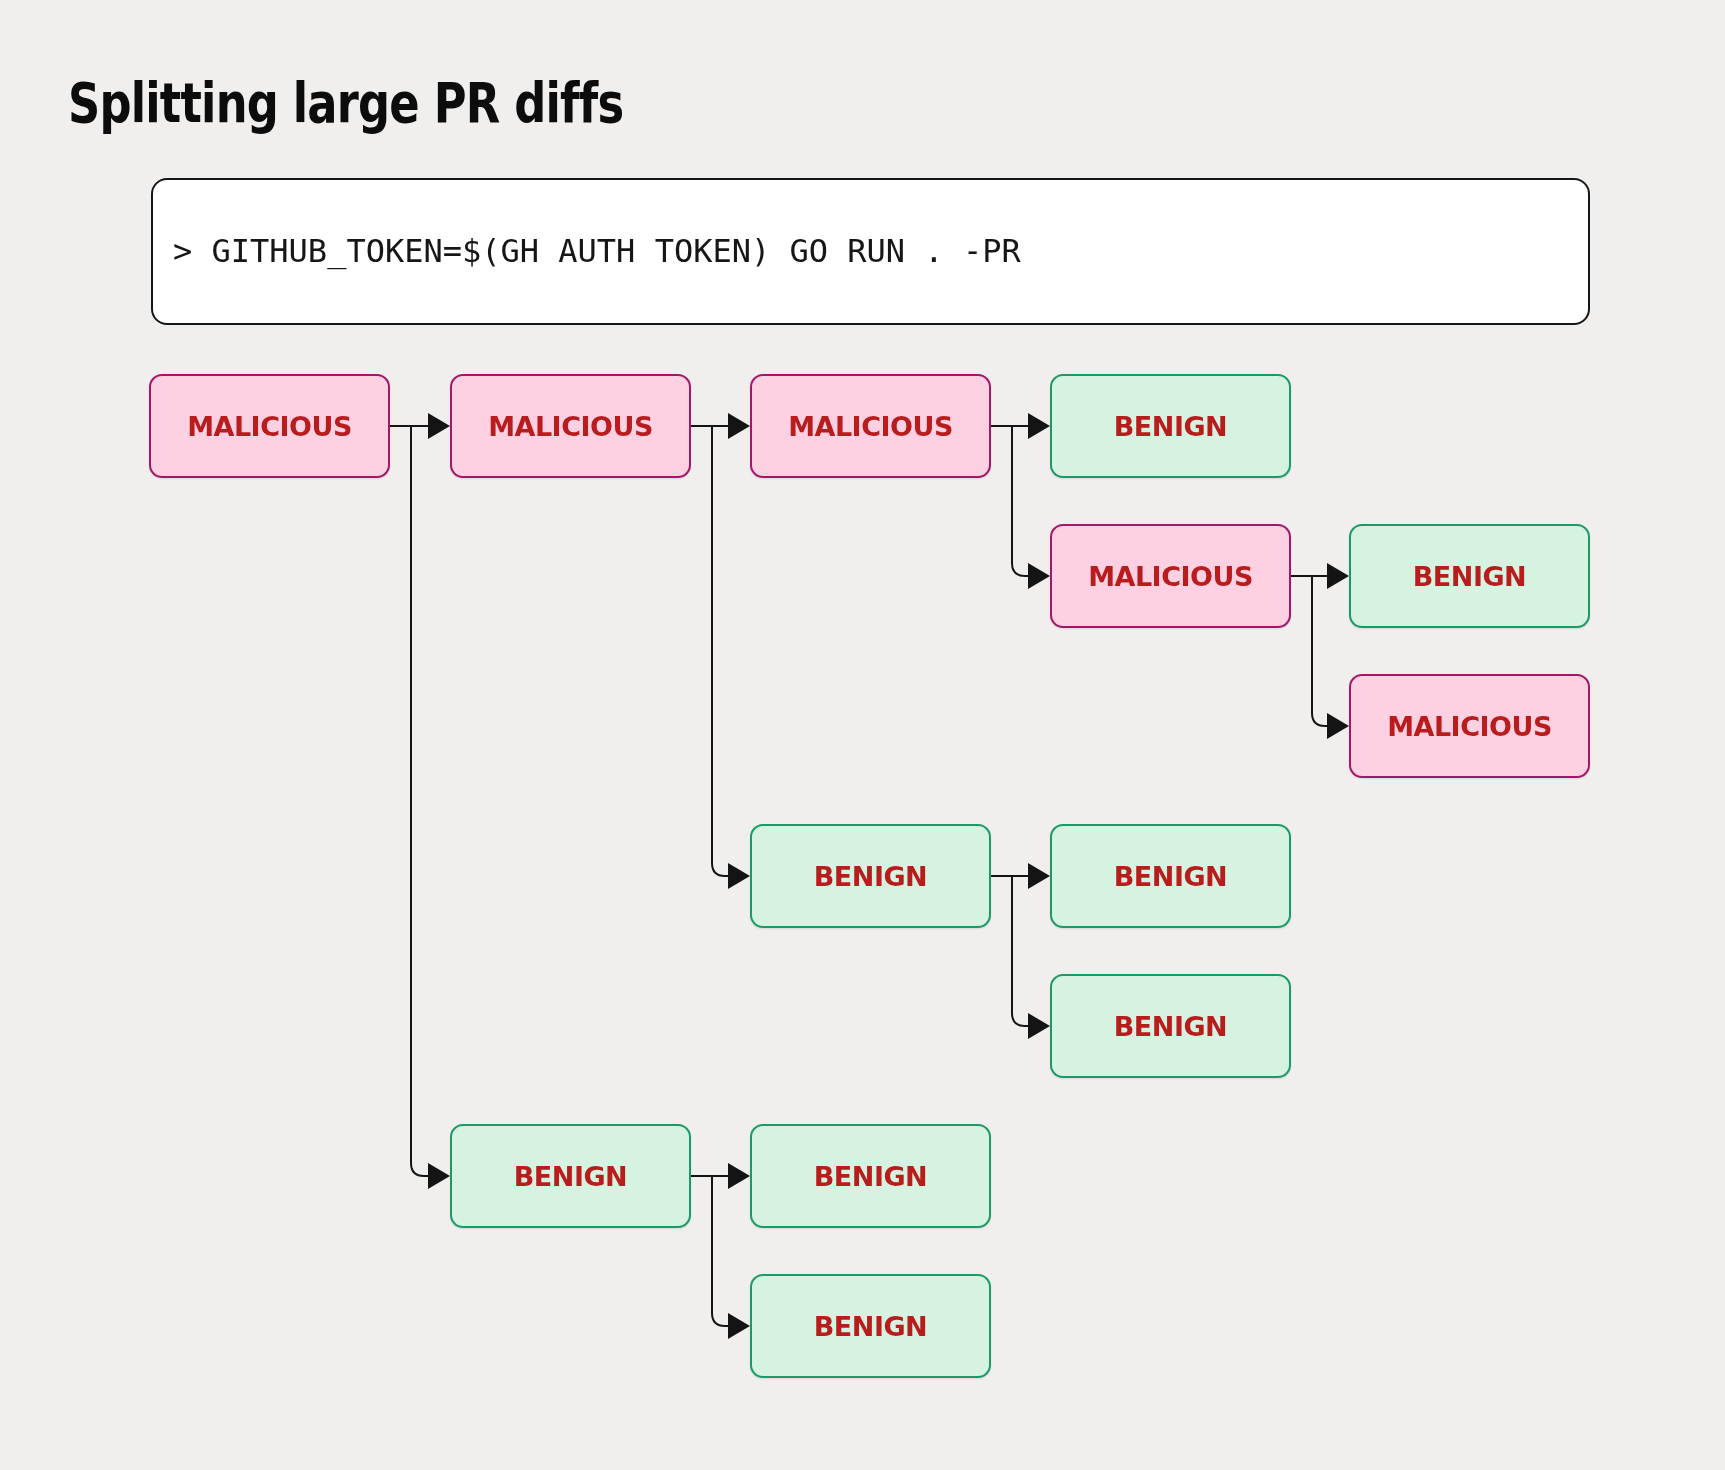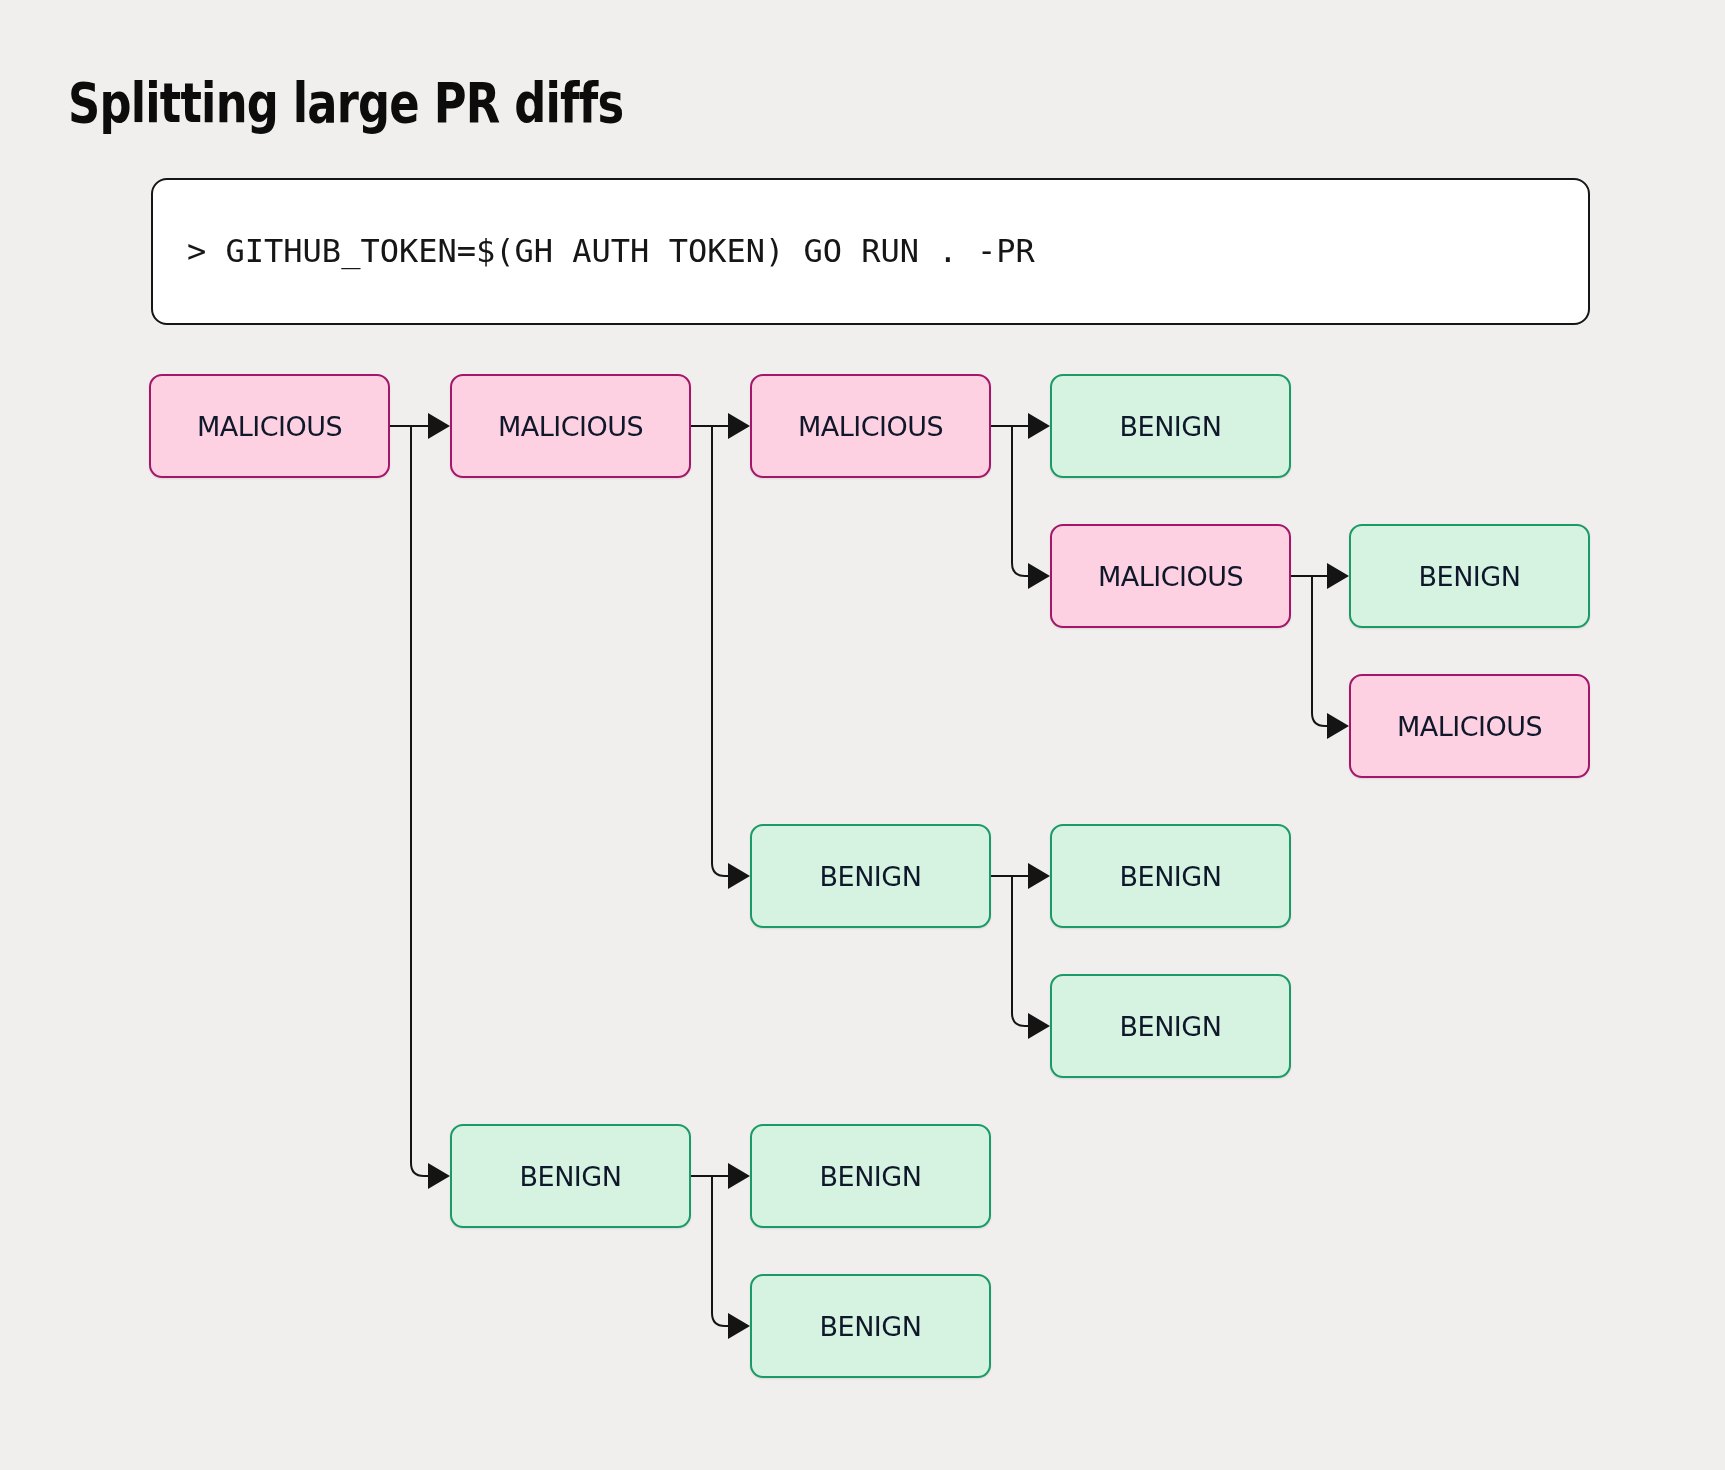--- a/index.html
+++ b/index.html
@@ -29,21 +29,21 @@
     position: absolute;
     left: 151px; top: 178px;
     width: 1439px; height: 147px;
     box-sizing: border-box;
     background: #ffffff;
     border: 2px solid #161616;
     border-radius: 16px;
     display: flex;
     flex-direction: column;
     justify-content: center;
-    padding-left: 34px;
+    padding-left: 20px;
     font-family: "DejaVu Sans Mono", "Liberation Mono", monospace;
     font-size: 32px;
     line-height: 45px;
     color: #161616;
     white-space: nowrap;
   }
   .cmd-line2 { padding-left: 2ch; }
   .diagram {
     position: absolute;
     left: 0; top: 0;
@@ -66,23 +66,23 @@
   .node {
     position: absolute;
     width: 241px; height: 104px;
     box-sizing: border-box;
     border: 2.5px solid;
     border-radius: 13px;
     display: flex;
     align-items: center;
     justify-content: center;
     font-size: 27px;
-    font-weight: normal;
+    font-weight: bold;
     letter-spacing: -0.5px;
-    color: #0f172a;
+    color: #b91c1c;
     box-shadow: 0 1px 2px rgba(0,0,0,0.10);
   }
   .node.malicious {
     background: var(--malicious-fill, #fdd1e1);
     border-color: var(--malicious-border, #a41669);
   }
   .node.benign {
     background: var(--benign-fill, #d5f3e0);
     border-color: var(--benign-border, #1a9a67);
   }

